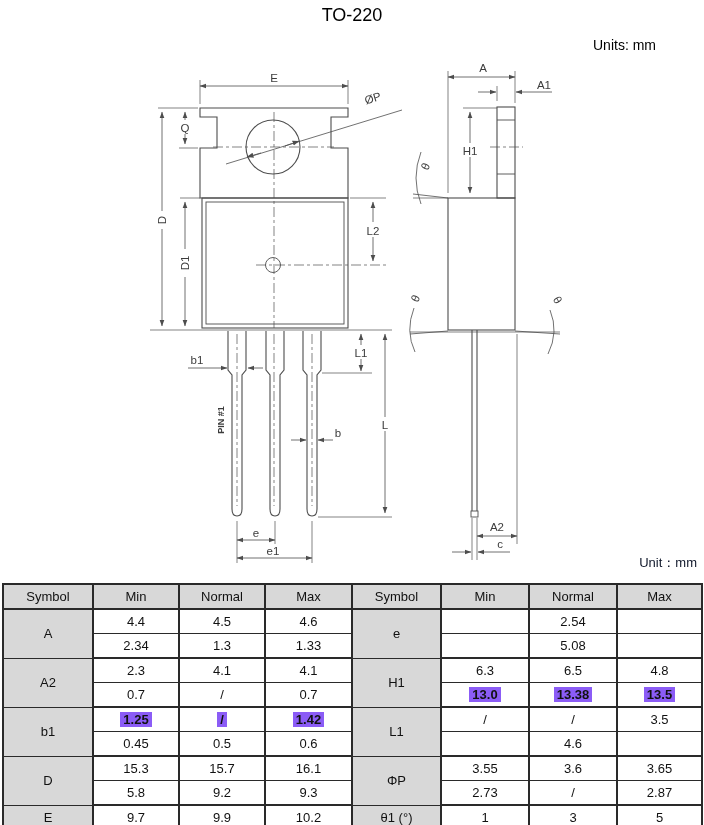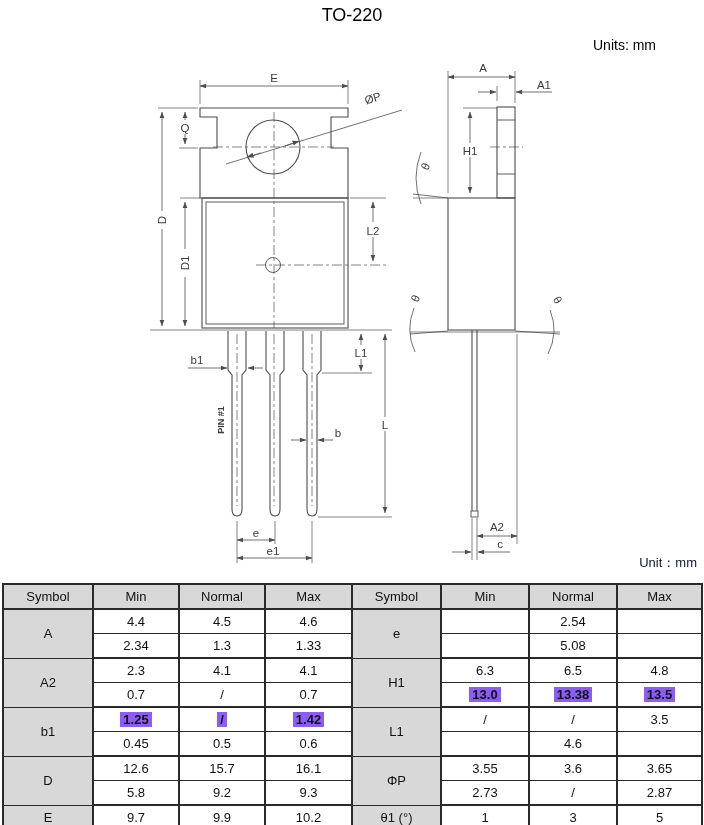--- a/index.html
+++ b/index.html
@@ -260,21 +260,21 @@
         <tr class="gend">
           <td>0.45</td>
           <td>0.5</td>
           <td>0.6</td>
           <td></td>
           <td>4.6</td>
           <td></td>
         </tr>
         <tr>
           <td rowspan="2" class="sym">D</td>
-          <td>12.6</td>
+          <td>15.3</td>
           <td>15.7</td>
           <td>16.1</td>
           <td rowspan="2" class="sym">ΦP</td>
           <td>3.55</td>
           <td>3.6</td>
           <td>3.65</td>
         </tr>
         <tr class="gend">
           <td>5.8</td>
           <td>9.2</td>

